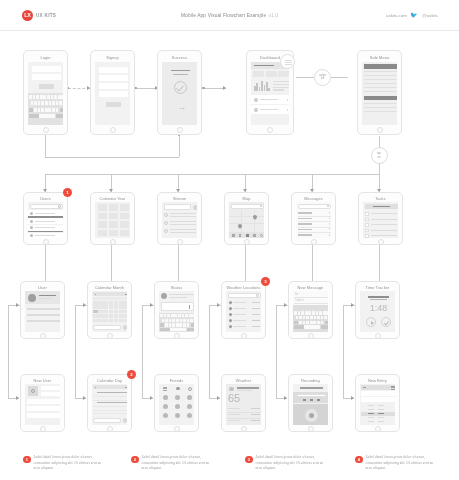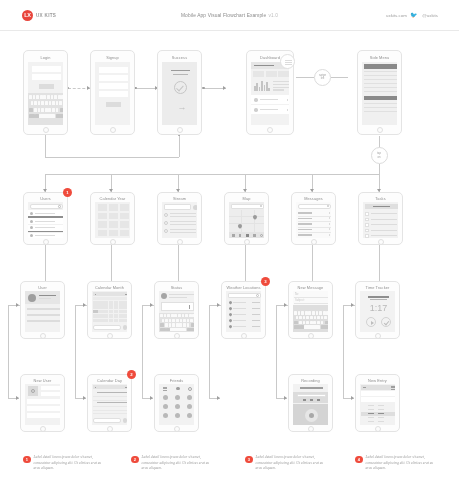--- a/index.html
+++ b/index.html
@@ -686,21 +686,21 @@
       </div>
     </div>
     <div class="phone-home" style="top:51px;"></div>
   </div>
 
   <div class="phone" style="left:355px; top:250px; width:45px; height:58px;">
     <div class="phone-title" style="top:3px;">Time Tracker</div>
     <div class="screen" style="top:9px; height:41px;">
       <div class="dbar" style="left:8px; top:5px; width:21px; height:1.6px; background:#8e8e8e;"></div>
       <div class="dbar" style="left:10px; top:8px; width:17px; height:1.3px; background:#b5b5b5;"></div>
-      <div style="position:absolute; left:0; top:12px; width:37px; text-align:center; font-size:9px; color:#b8b8b8;">1:17</div>
+      <div style="position:absolute; left:0; top:12px; width:37px; text-align:center; font-size:9px; color:#b8b8b8;">1:48</div>
       <div class="circ" style="left:6px; top:26px; width:10px; height:10px; border:1px solid #d2d2d2;">
         <div style="position:absolute; left:3.5px; top:2.8px; width:0; height:0; border-top:2px solid transparent; border-bottom:2px solid transparent; border-left:3px solid #bdbdbd;"></div>
       </div>
       <div class="circ" style="left:21px; top:26px; width:10px; height:10px; border:1px solid #d2d2d2;">
         <div style="position:absolute; left:3px; top:2.2px; width:3px; height:5px; border-right:1.1px solid #bdbdbd; border-bottom:1.1px solid #bdbdbd; transform:rotate(40deg);"></div>
       </div>
     </div>
     <div class="phone-home" style="top:51px;"></div>
   </div>
 
@@ -752,20 +752,38 @@
       <div class="avat" style="left:4px;  top:20px; width:5px; height:5px;"></div>
       <div class="avat" style="left:16px; top:20px; width:5px; height:5px;"></div>
       <div class="avat" style="left:28px; top:20px; width:5px; height:5px;"></div>
       <div class="avat" style="left:4px;  top:29px; width:5px; height:5px;"></div>
       <div class="avat" style="left:16px; top:29px; width:5px; height:5px;"></div>
       <div class="avat" style="left:28px; top:29px; width:5px; height:5px;"></div>
     </div>
     <div class="phone-home" style="top:51px;"></div>
   </div>
 
+  <div class="phone" style="left:221px; top:343px; width:45px; height:58px;">
+    <div class="phone-title" style="top:3px;">Weather</div>
+    <div class="screen" style="top:9px; height:41px; background:#ededed;">
+      <div class="circ" style="left:3px; top:3px; width:5px; height:4px; background:#c2c2c2; border-radius:2px;"></div>
+      <div class="dbar" style="left:11px; top:3px; width:22px; height:1.5px; background:#9e9e9e;"></div>
+      <div class="gbar" style="left:11px; top:6px; width:15px; height:1.2px;"></div>
+      <div style="position:absolute; left:2px; top:9px; font-size:11px; color:#b8b8b8; line-height:1;">65</div>
+      <div class="gbar" style="left:2px; top:24px; width:12px; height:1.2px;"></div>
+      <div class="gbar" style="left:25px; top:24px; width:9px; height:1.2px; background:#cfcfcf;"></div>
+      <div class="gbar" style="left:1px; top:27.5px; width:35px; height:0.5px; background:#e0e0e0;"></div>
+      <div class="gbar" style="left:2px; top:30px; width:12px; height:1.2px;"></div>
+      <div class="gbar" style="left:25px; top:30px; width:9px; height:1.2px; background:#cfcfcf;"></div>
+      <div class="gbar" style="left:1px; top:33.5px; width:35px; height:0.5px; background:#e0e0e0;"></div>
+      <div class="gbar" style="left:2px; top:36px; width:12px; height:1.2px;"></div>
+      <div class="gbar" style="left:25px; top:36px; width:9px; height:1.2px; background:#cfcfcf;"></div>
+    </div>
+    <div class="phone-home" style="top:51px;"></div>
+  </div>
 
   <div class="phone" style="left:288px; top:343px; width:45px; height:58px;">
     <div class="phone-title" style="top:3px;">Recording</div>
     <div class="screen" style="top:9px; height:41px;">
       <div class="dbar" style="left:7px; top:3px; width:23px; height:1.6px; background:#9e9e9e;"></div>
       <div class="lbar" style="left:0; top:8px; width:37px; height:11px; background:#dcdcdc;"></div>
       <div class="wbox" style="left:4px; top:10px; width:29px; height:3px; border-radius:1.5px;"></div>
       <div class="gbar" style="left:10px; top:15px; width:3px; height:2px; background:#8e8e8e;"></div>
       <div class="gbar" style="left:17px; top:15px; width:3px; height:2px; background:#8e8e8e;"></div>
       <div class="gbar" style="left:24px; top:15px; width:3px; height:2px; background:#8e8e8e;"></div>

